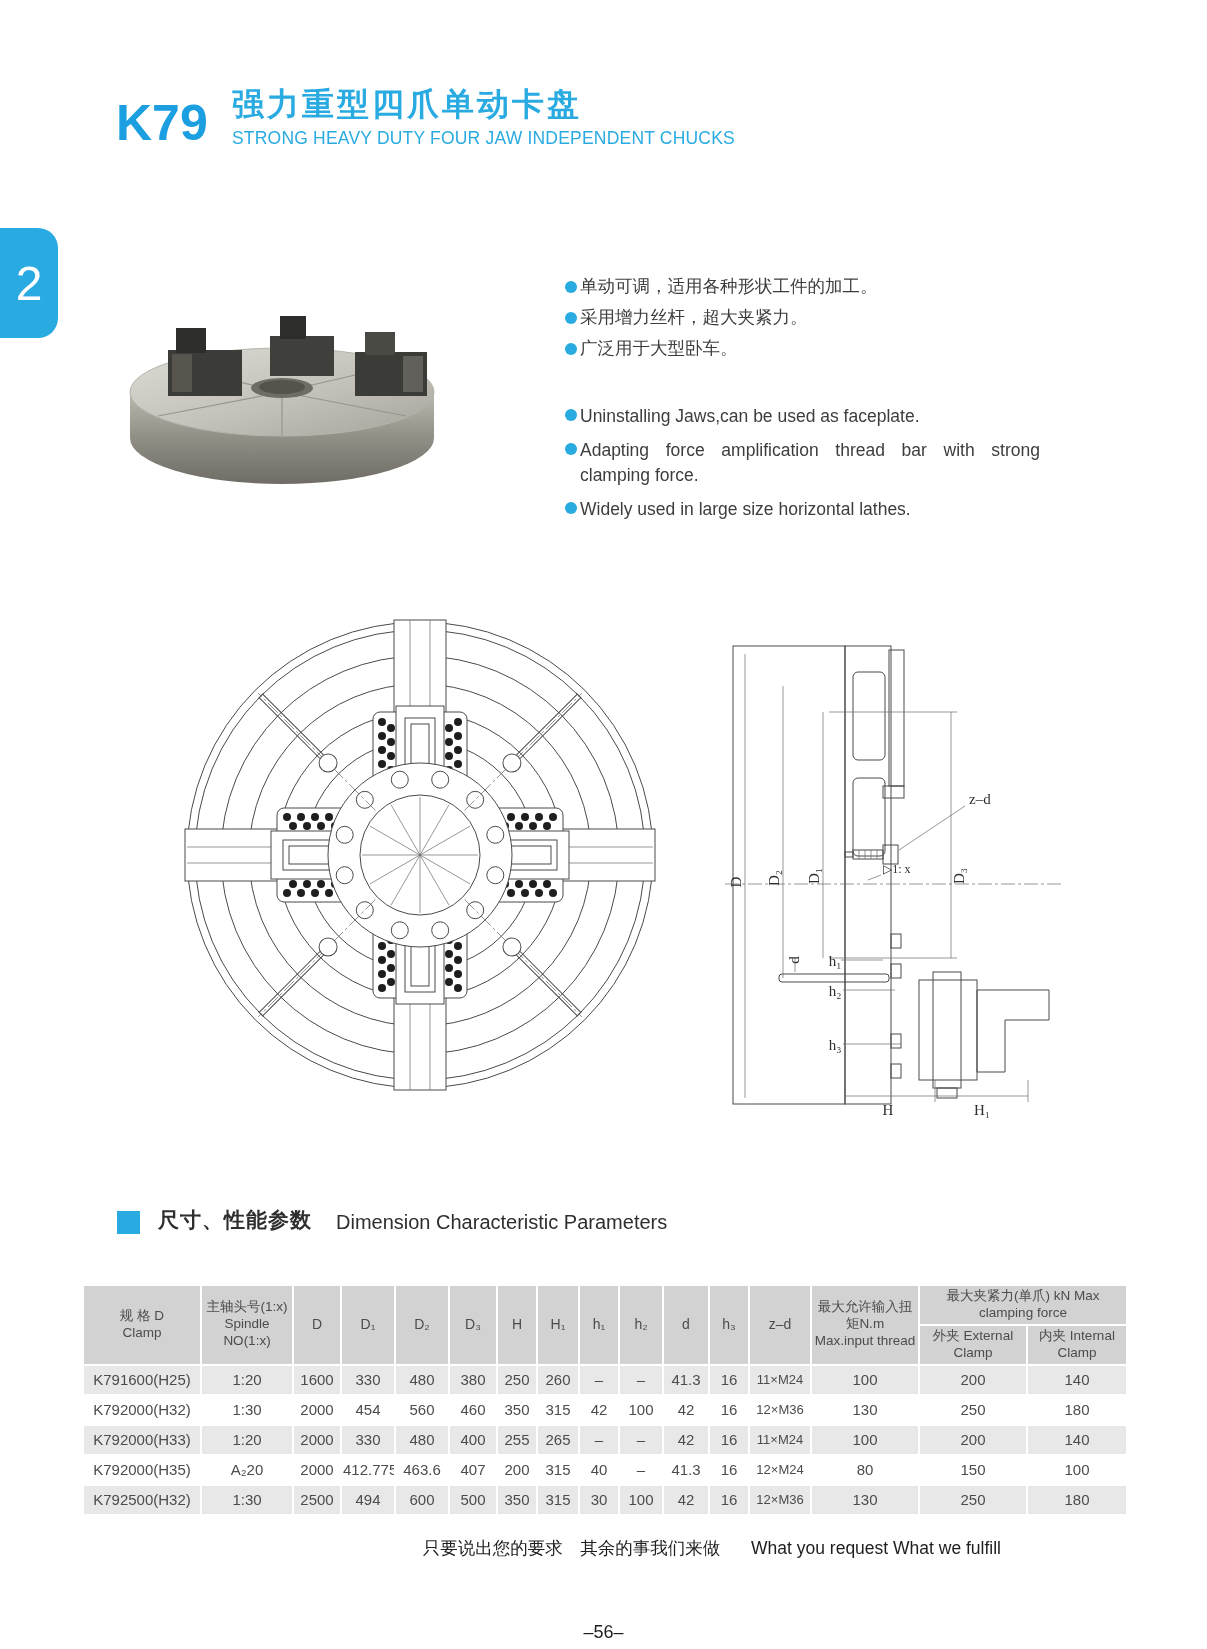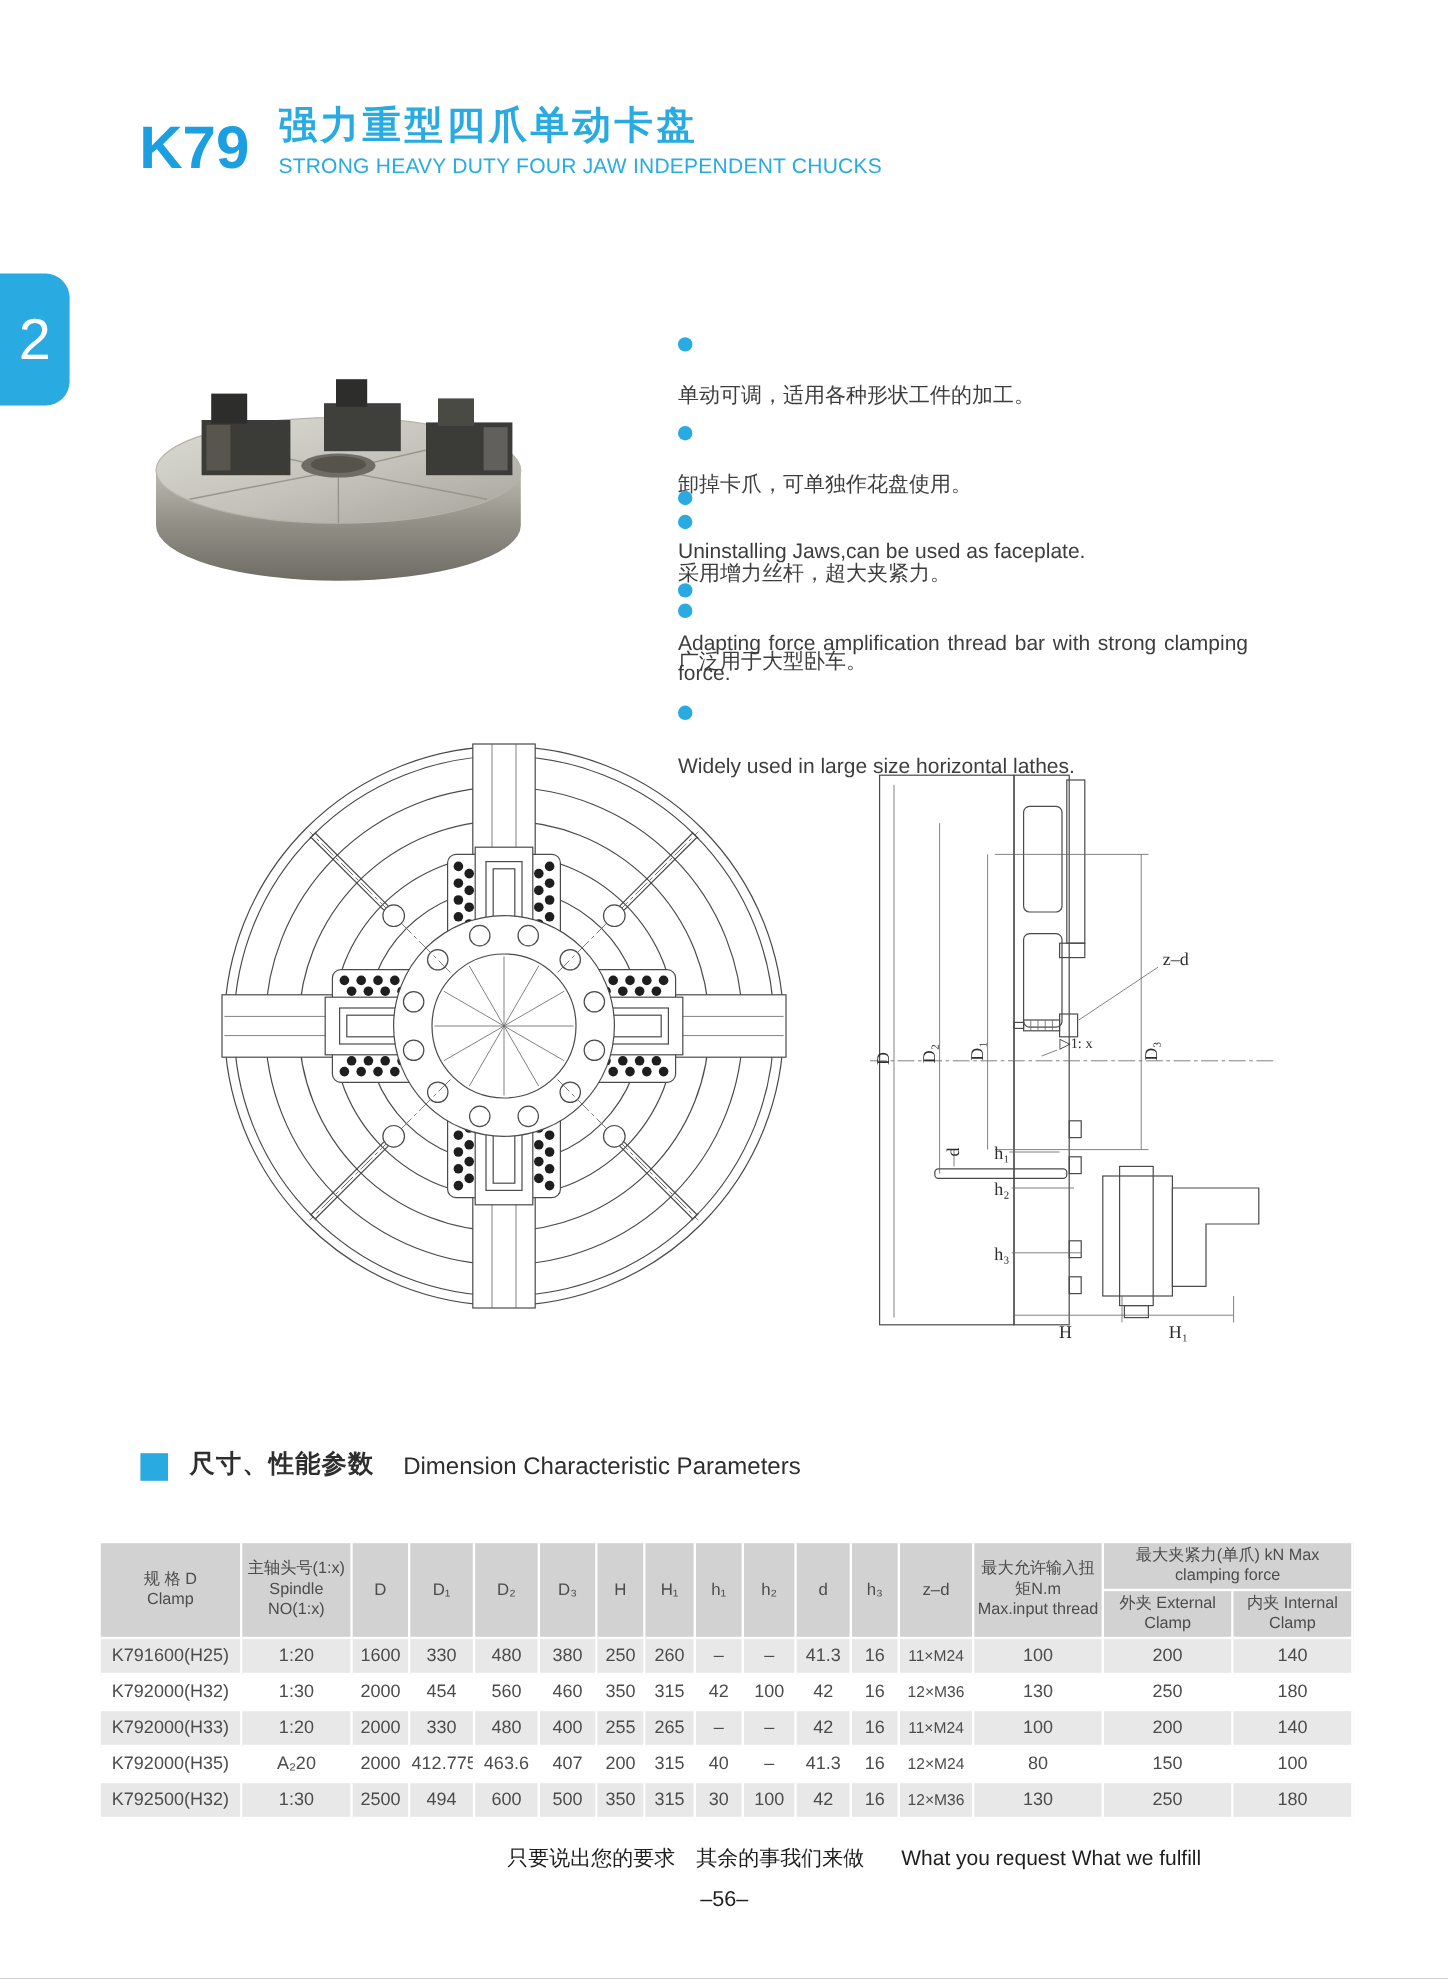--- a/index.html
+++ b/index.html
@@ -11,21 +11,21 @@
   .tab2{left:0;top:228px;width:58px;height:110px;background:#29abe2;border-radius:0 20px 20px 0;
         display:flex;align-items:center;justify-content:center;color:#fff;font-size:48px;font-weight:300;}
 
   
   .model{left:116px;top:98px;font-size:50px;font-weight:bold;color:#1b9fe0;line-height:1;}
   .title-cn{left:232px;top:84px;font-size:32px;font-weight:bold;color:#29abe2;letter-spacing:3px;line-height:1.3;}
   .title-en{left:232px;top:128px;font-size:17.5px;color:#29abe2;letter-spacing:.2px;}
 
   
   .blist{left:565px;width:475px;list-style:none;margin:0;padding:0;}
-  .blist li{display:flex;gap:26px;margin-bottom:9px;flex-direction:column;}
+  .blist li{display:flex;gap:3px;margin-bottom:9px;}
   .dot{flex:0 0 12px;width:12px;height:12px;border-radius:50%;background:#29abe2;margin-top:5px;}
   .cn-list{top:276px;}
   .cn-list li{font-size:17.5px;color:#3d3d3d;line-height:1.25;}
   .en-list{top:404px;}
   .en-list li{font-size:17.5px;color:#3d3d3d;line-height:1.42;}
   .en-list .txt{text-align:justify;}
 
   
   svg .ln{stroke:#4a4a4a;fill:none;stroke-width:1;}
   svg .lnf{stroke:#4a4a4a;fill:#fff;stroke-width:1;}
@@ -49,21 +49,21 @@
   thead th{background:#d2d2d2;font-weight:normal;font-size:14px;line-height:1.25;}
   thead .two{font-size:13.5px;}
   tbody td{font-size:15px;height:24px;}
   tbody tr:nth-child(odd) td{background:#e8e8e8;}
   tbody tr:nth-child(even) td{background:#fff;}
   td.small{font-size:13px;}
 
   
   .tagline{left:0;width:1001px;top:1536px;text-align:right;font-size:17.5px;color:#1e1e1e;}
   .tagline .en{margin-left:26px;}
-  .pagenum{left:0;width:1207px;top:1572px;text-align:center;font-size:18px;color:#1e1e1e;}
+  .pagenum{left:0;width:1207px;top:1622px;text-align:center;font-size:18px;color:#1e1e1e;}
 </style>
 </head>
 <body>
 
 <div class="page">
 
   <div class="abs tab2">
     <span>2</span>
   </div>
 
@@ -104,24 +104,20 @@
       <rect x="245" y="60" width="72" height="44" fill="#3b3b38"></rect>
       <rect x="255" y="40" width="30" height="23" fill="#4a4a44"></rect>
       <rect x="293" y="64" width="20" height="36" fill="#61605a"></rect>
     </g>
   </svg>
 
   <ul class="abs blist cn-list">
     <li>
         <span class="dot"></span>
         <span class="txt">单动可调，适用各种形状工件的加工。</span>
-      </li>
-    <li>
-        <span class="dot"></span>
-        <span class="txt">卸掉卡爪，可单独作花盘使用。</span>
       </li>
     <li>
         <span class="dot"></span>
         <span class="txt">采用增力丝杆，超大夹紧力。</span>
       </li>
     <li>
         <span class="dot"></span>
         <span class="txt">广泛用于大型卧车。</span>
       </li>
   </ul>

